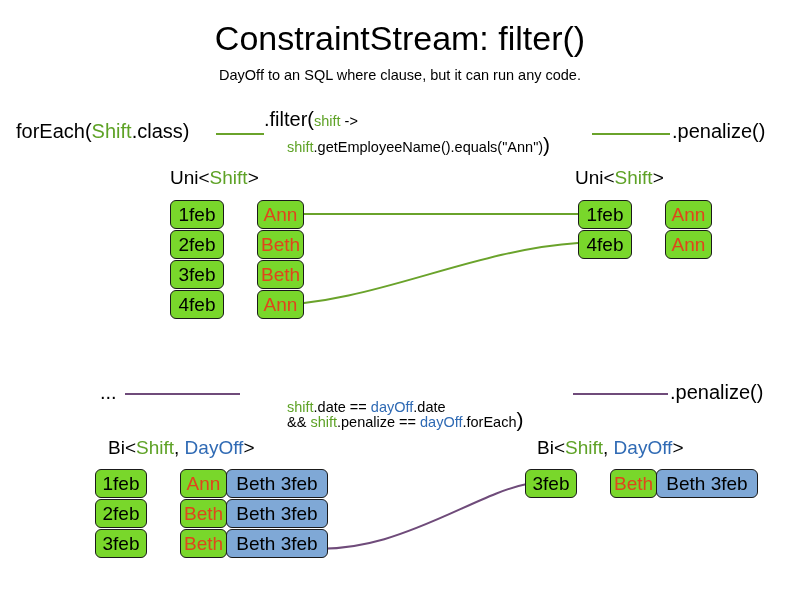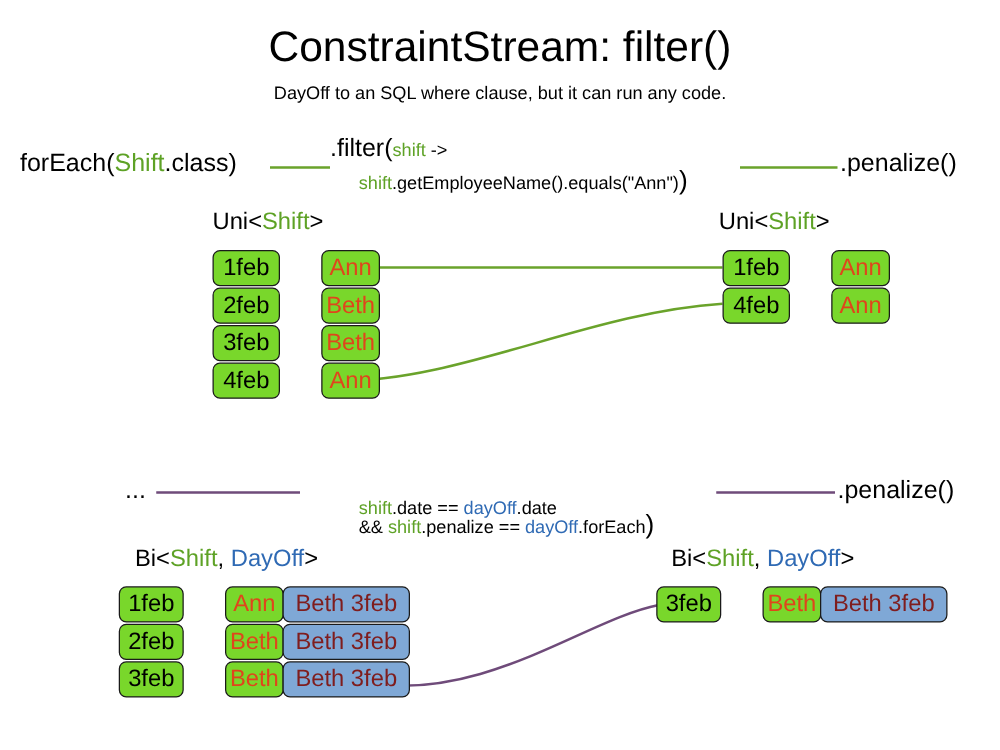--- a/index.html
+++ b/index.html
@@ -78,21 +78,21 @@
     justify-content: center;
     font-size: 19px;
     line-height: 19px;
     padding: 0 4px;
     margin-right: -1px;
   }
   .cell.green { background: #79d72b; }
   .cell.blue  { background: #7fa8d6; }
   .cell.date  { color: #000000; }
   .cell.name  { color: #e0451c; margin-left: 34px; }
-  .cell.pair  { color: #7f1d1d; }
+  .cell.pair  { color: #000000; }
 
   .typelabel {
     font-size: 19px;
     line-height: 22px;
   }
 </style>
 </head>
 <body>
 
 <div class="stage">

